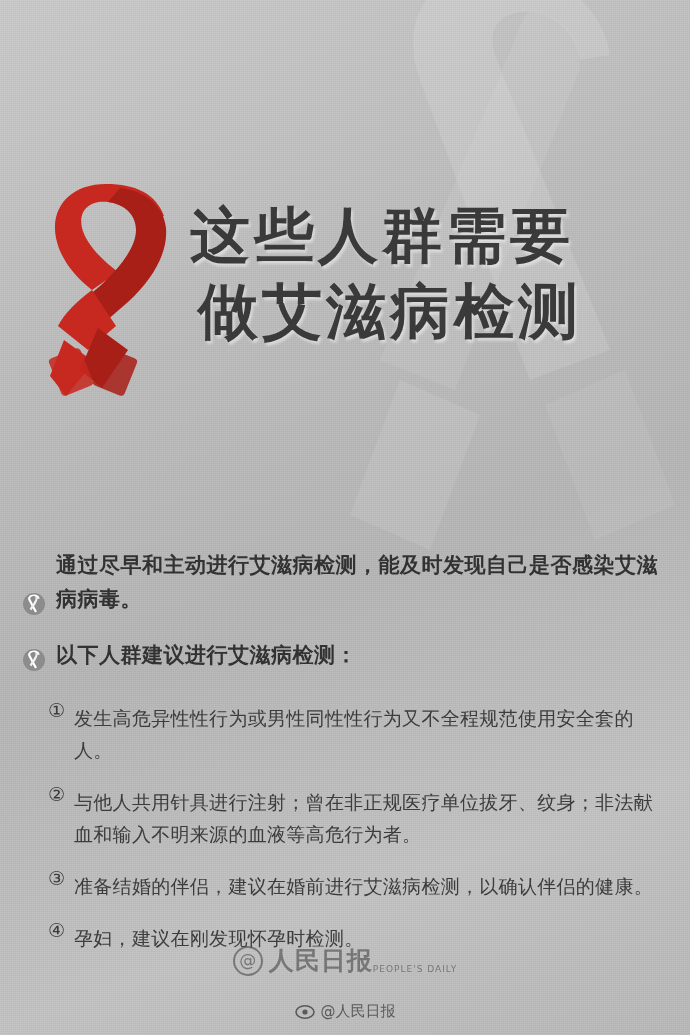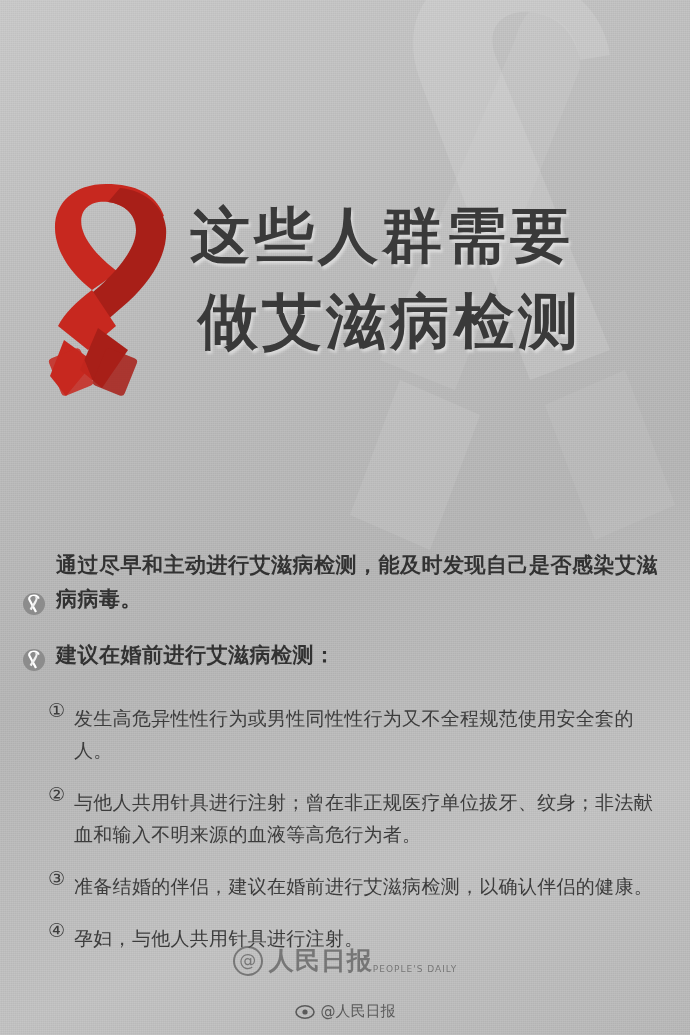--- a/index.html
+++ b/index.html
@@ -65,21 +65,21 @@
     font-family: "DejaVu Sans", sans-serif;
     font-weight: bold;
     font-size: 60px;
     line-height: 76px;
     letter-spacing: 4px;
     color: #3a3a3a;
     text-shadow: 2px 3px 3px rgba(255,255,255,0.45);
     white-space: nowrap;
   }
   .title-line.second {
-    margin-top: 10px;
+    margin-top: 0;
     margin-left: 8px;
   }
 
   
   .content {
     position: absolute;
     left: 22px;
     top: 548px;
     width: 650px;
     color: #2f2f2f;
@@ -253,39 +253,39 @@
     </div>
 
     <div class="bullet-row">
       <span class="bullet-icon">
         <svg viewBox="0 0 24 24" xmlns="http://www.w3.org/2000/svg">
           <circle cx="12" cy="12" r="11" fill="#8c8c8c"></circle>
           <path d="M12 4 C9 4 7.6 5.8 8.6 7.8 L15 19.5 L13 20.6 L6.6 8.6 C5 5.6 7.6 2.6 12 2.6 C15.4 2.6 17.4 4.4 17.6 6.4 L15.6 6.9 C15.3 5.4 14 4.2 12 4 Z" fill="#ffffff"></path>
           <path d="M12 4 C14 4.2 15.4 5.4 15.5 7 C15.6 9 13 13 9.6 18.2 L7.6 17 C11 11.8 13.6 8 13.6 6.6 C13.6 5.2 13 4.3 12 4 Z" fill="#f0f0f0"></path>
         </svg>
       </span>
-      <span class="bullet-text">建议在婚前进行艾滋病检测：</span>
+      <span class="bullet-text">以下人群建议进行艾滋病检测：</span>
     </div>
 
     <div class="numbered">
       <div class="num-row">
         <span class="num-marker">①</span>
         <span class="num-text">发生高危异性性行为或男性同性性行为又不全程规范使用安全套的人。</span>
       </div>
       <div class="num-row">
         <span class="num-marker">②</span>
         <span class="num-text">与他人共用针具进行注射；曾在非正规医疗单位拔牙、纹身；非法献血和输入不明来源的血液等高危行为者。</span>
       </div>
       <div class="num-row">
         <span class="num-marker">③</span>
         <span class="num-text">准备结婚的伴侣，建议在婚前进行艾滋病检测，以确认伴侣的健康。</span>
       </div>
       <div class="num-row">
         <span class="num-marker">④</span>
-        <span class="num-text">孕妇，与他人共用针具进行注射。</span>
+        <span class="num-text">孕妇，建议在刚发现怀孕时检测。</span>
       </div>
     </div>
   </div>
 
   <div class="footer-logo">
     <div class="fl-inner">
       <span class="fl-at">@</span>
       <span class="fl-cn">人民日报</span>
       <span class="fl-en">PEOPLE'S DAILY</span>
     </div>

